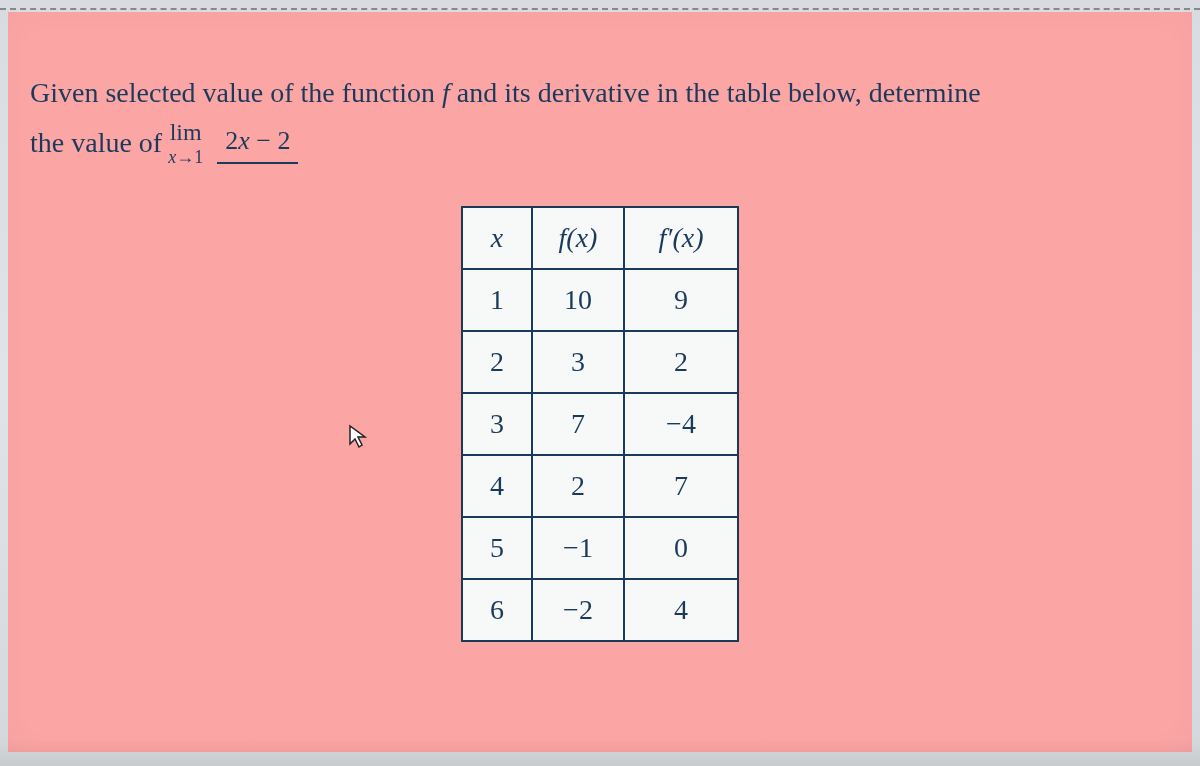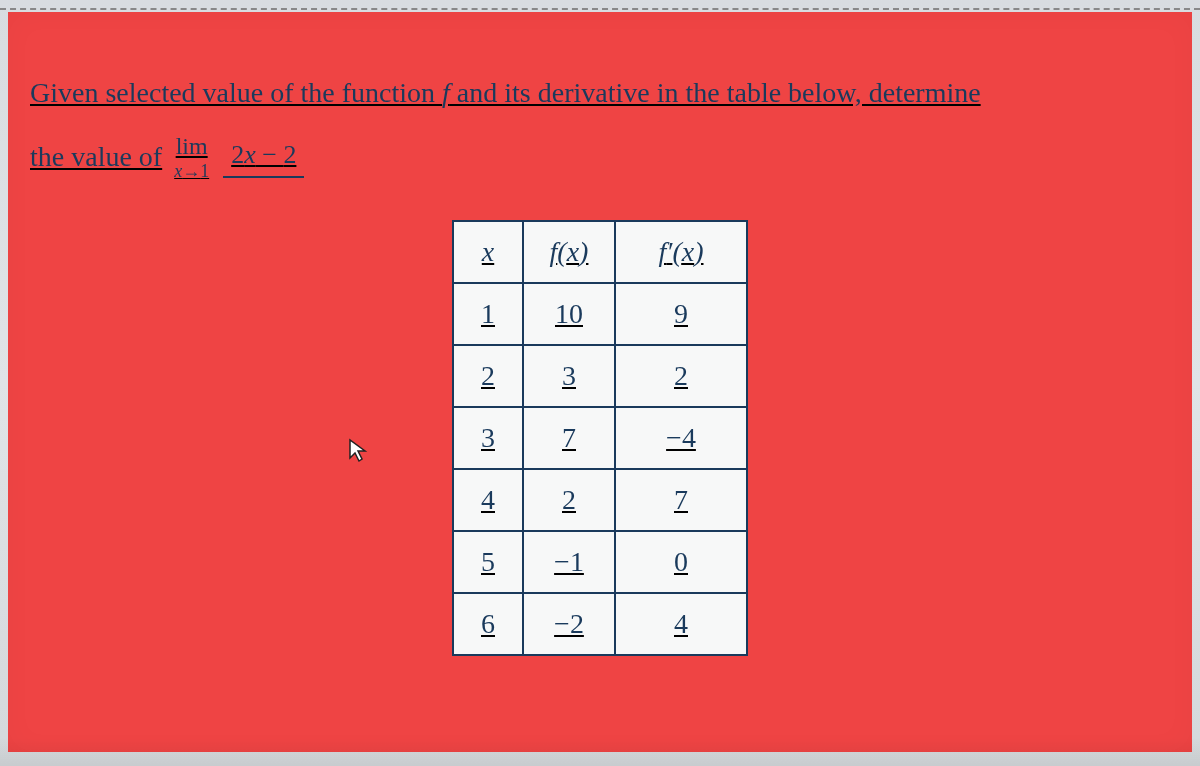--- a/index.html
+++ b/index.html
@@ -21,43 +21,40 @@
       position: absolute;
       top: 8px;
       left: 0;
       right: 0;
       height: 2px;
       border-top: 2px dashed #888;
     }
 
     .content {
       padding: 60px 22px 16px 22px;
-      background: #ef4444;
+      background: #fca5a5;
       margin: 12px 8px 8px 8px;
       min-height: 740px;
       box-shadow: inset 0 0 30px rgba(0,0,0,0.03);
-      text-decoration: underline;
     }
 
     .problem-text {
       font-size: 28px;
       color: #1a3a5c;
       line-height: 1.5;
     }
 
     .problem-text .line1 {
       display: block;
     }
 
     .problem-text .line2 {
       display: flex;
       align-items: center;
       flex-wrap: wrap;
-      gap: 6px;
-      margin-top: 14px;
     }
 
     .math-var {
       font-style: italic;
       font-family: 'Times New Roman', Times, serif;
     }
 
     .limit-expr {
       display: inline-flex;
       align-items: center;
@@ -123,21 +120,21 @@
       padding: 14px 18px;
       font-style: italic;
     }
 
     td {
       padding: 14px 22px;
     }
 
     .col-x { width: 70px; }
     .col-fx { width: 92px; }
-    .col-fpx { width: 132px; }
+    .col-fpx { width: 114px; }
 
     .cursor-arrow {
       position: absolute;
       left: 318px;
       top: 218px;
       font-size: 24px;
       color: #222;
       pointer-events: none;
     }
 

